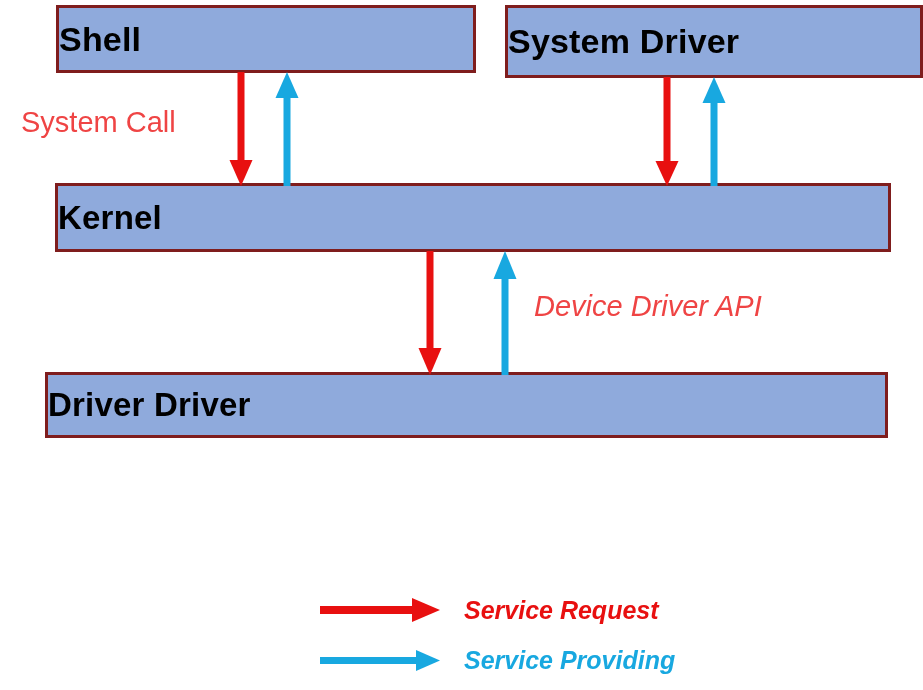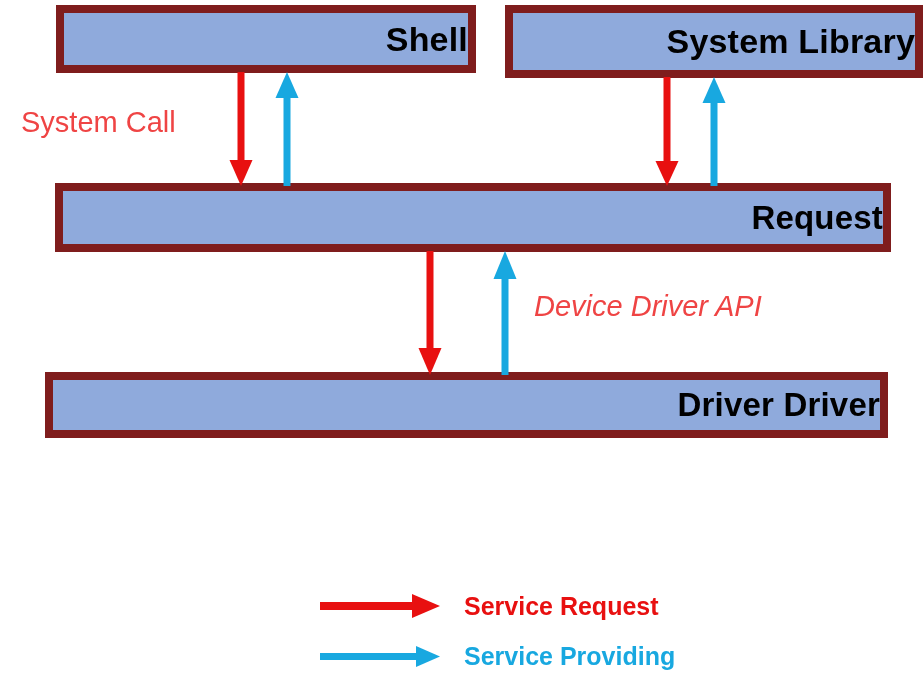--- a/index.html
+++ b/index.html
@@ -14,24 +14,24 @@
     position: relative;
     width: 923px;
     height: 690px;
     background: #ffffff;
     overflow: hidden;
   }
   .layer-box {
     position: absolute;
     box-sizing: border-box;
     background: #8faadc;
-    border: 8px solid #7f1d1d;
+    border: 3px solid #7f1d1d;
     display: flex;
     align-items: center;
-    justify-content: flex-end;
+    justify-content: flex-start;
   }
   .layer-label {
     font-weight: bold;
     color: #000000;
     letter-spacing: 0.2px;
     white-space: nowrap;
   }
   
   #box-shell      { left: 56px;  top: 5px;   width: 420px; height: 68px; }
   #box-syslib     { left: 505px; top: 5px;   width: 418px; height: 73px; }
@@ -65,21 +65,22 @@
     left: 320px;
     top: 592px;
     width: 420px;
     height: 84px;
   }
   .legend-row {
     position: absolute;
     left: 0;
     height: 36px;
     display: flex;
-    align-items: flex-start;
+    align-items: center;
+    font-style: italic;
   }
   #legend-row-request   { top: 0px; }
   #legend-row-providing { top: 50px; }
   .legend-arrow {
     width: 120px;
     height: 28px;
     flex: none;
   }
   .legend-text {
     font-size: 25px;
@@ -93,25 +94,25 @@
 </head>
 <body>
 
 <div id="canvas">
 
   <div class="layer-box" id="box-shell">
     <span class="layer-label">Shell</span>
   </div>
 
   <div class="layer-box" id="box-syslib">
-    <span class="layer-label">System Library</span>
+    <span class="layer-label">System Driver</span>
   </div>
 
   <div class="layer-box" id="box-kernel">
-    <span class="layer-label">Request</span>
+    <span class="layer-label">Kernel</span>
   </div>
 
   <div class="layer-box" id="box-devdriver">
     <span class="layer-label">Driver Driver</span>
   </div>
 
   <svg class="varrow" style="left:224px; top:72px; width:34px; height:114px;" viewBox="0 0 34 114">
     <rect x="13.5" y="0" width="7" height="92" fill="#e81010"></rect>
     <polygon points="17,114 5.5,88 28.5,88" fill="#e81010"></polygon>
   </svg>

